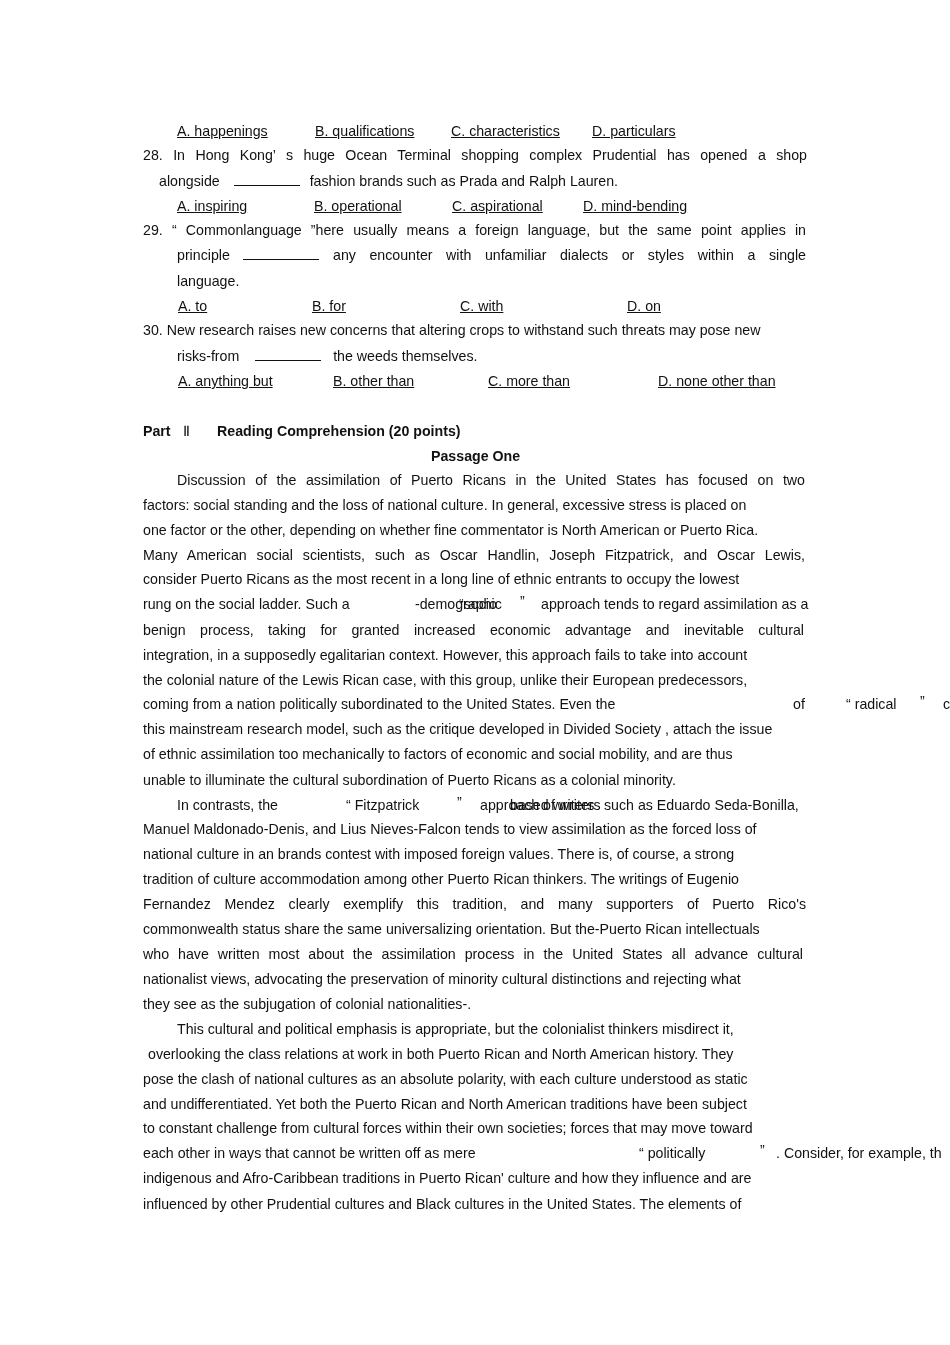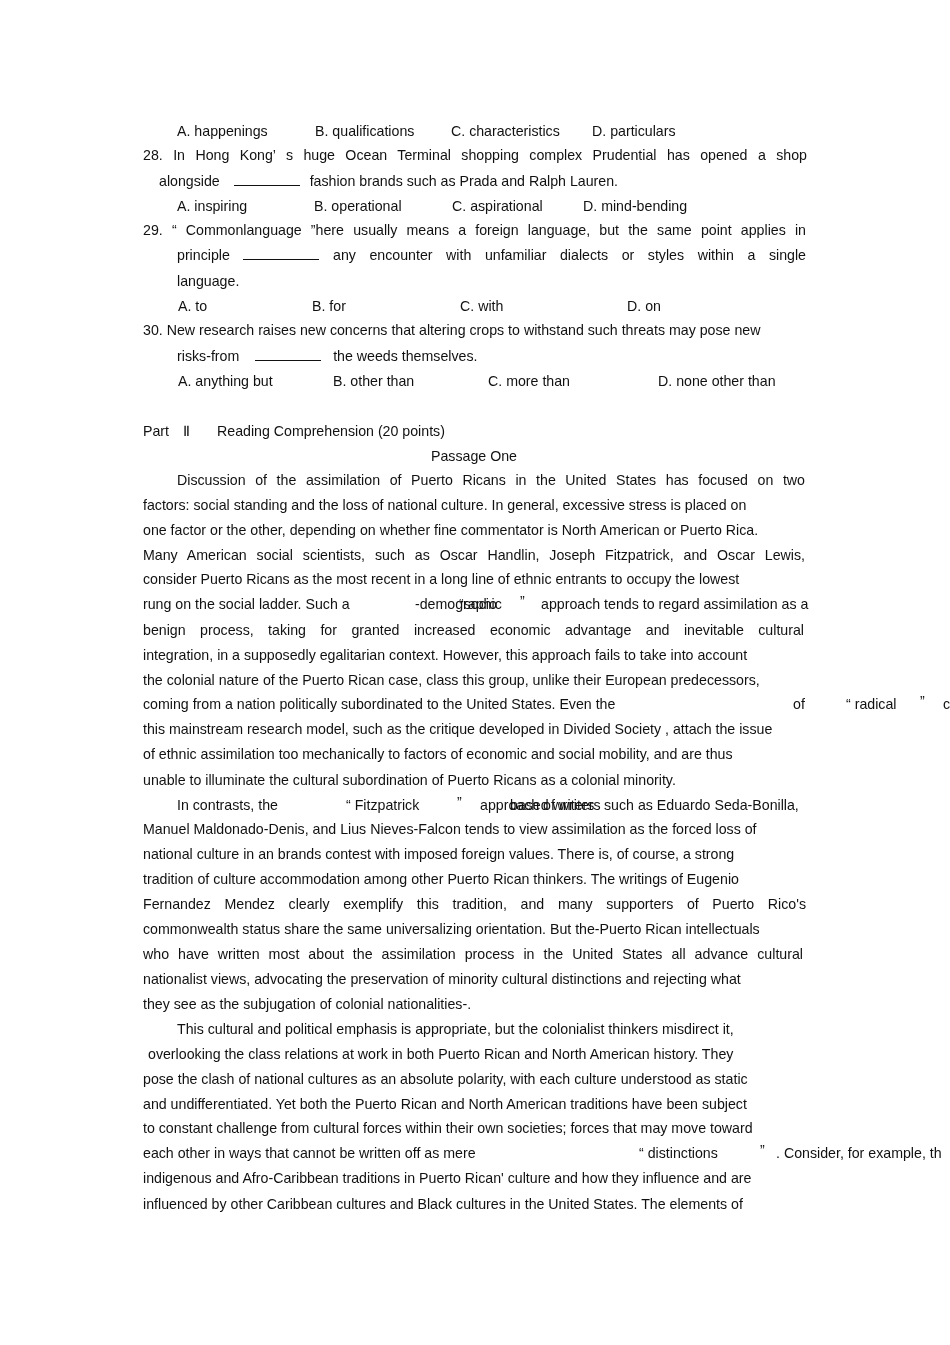--- a/index.html
+++ b/index.html
@@ -1,22 +1,22 @@
 <!DOCTYPE html>
 <html><head>
   <meta charset="utf-8">
   <style>
     html, body { margin: 0; padding: 0; background: #ffffff; }
     body { width: 950px; height: 1345px; position: relative; overflow: hidden;
            font-family: "Liberation Sans", sans-serif; font-size: 14.2px; color: #111; }
     .ln { position: absolute; white-space: nowrap; line-height: 18px; }
     .j { text-align: justify; text-align-last: justify; white-space: normal; }
-    .opt { position: absolute; white-space: nowrap; line-height: 18px; }
+    .opt { position: absolute; white-space: nowrap; line-height: 18px; text-decoration: underline; }
     .blank { display: inline-block; border-bottom: 1px solid #111; height: 12px; vertical-align: baseline; }
-    .b { font-weight: normal; }
+    .b { font-weight: bold; }
     .ov { position: absolute; white-space: nowrap; line-height: 18px; }
   </style>
 </head>
 <body>
 
 <div>
   <span class="opt" style="left:177px;top:122px">A. happenings</span>
   <span class="opt" style="left:315px;top:122px">B. qualifications</span>
   <span class="opt" style="left:451px;top:122px">C. characteristics</span>
   <span class="opt" style="left:592px;top:122px">D. particulars</span>
@@ -77,21 +77,21 @@
   <div class="ln" style="left:143px;top:570px">consider Puerto Ricans as the most recent in a long line of ethnic entrants to occupy the lowest</div>
 
   <div class="ln" style="left:143px;top:595px">rung on the social ladder. Such a</div>
   <span class="ov" style="left:415px;top:595px">-demographic</span>
   <span class="ov" style="left:459px;top:595px">“socio</span>
   <span class="ov" style="left:520px;top:592px">”</span>
   <span class="ov" style="left:541px;top:595px">approach tends to regard assimilation as a</span>
 
   <div class="ln j" style="left:143px;top:621px;width:661px">benign process, taking for granted increased economic advantage and inevitable cultural</div>
   <div class="ln" style="left:143px;top:646px">integration, in a supposedly egalitarian context. However, this approach fails to take into account</div>
-  <div class="ln" style="left:143px;top:671px">the colonial nature of the Puerto Rican case, class this group, unlike their European predecessors,</div>
+  <div class="ln" style="left:143px;top:671px">the colonial nature of the Lewis Rican case, with this group, unlike their European predecessors,</div>
 
   <div class="ln" style="left:143px;top:695px">coming from a nation politically subordinated to the United States. Even the</div>
   <span class="ov" style="left:793px;top:695px">of</span>
   <span class="ov" style="left:846px;top:695px">“ radical</span>
   <span class="ov" style="left:920px;top:692px">”</span>
   <span class="ov" style="left:943px;top:695px">c</span>
 
   <div class="ln" style="left:143px;top:720px">this mainstream research model, such as the critique developed in  Divided Society , attach the issue</div>
   <div class="ln" style="left:143px;top:745px">of ethnic assimilation too mechanically to factors of economic and social mobility, and are thus</div>
   <div class="ln" style="left:143px;top:771px">unable to illuminate the cultural subordination of Puerto Ricans as a colonial minority.</div>
@@ -112,19 +112,19 @@
   <div class="ln" style="left:143px;top:970px">nationalist views, advocating the preservation of minority cultural distinctions and rejecting what</div>
   <div class="ln" style="left:143px;top:995px">they see as the subjugation of colonial nationalities-.</div>
 
   <div class="ln" style="left:177px;top:1020px">This cultural and political emphasis is appropriate, but the colonialist thinkers misdirect it,</div>
   <div class="ln" style="left:148px;top:1045px">overlooking the class relations at work in both Puerto Rican and North American history. They</div>
   <div class="ln" style="left:143px;top:1070px">pose the clash of national cultures as an absolute polarity, with each culture understood as static</div>
   <div class="ln" style="left:143px;top:1095px">and undifferentiated. Yet both the Puerto Rican and North American traditions have been subject</div>
   <div class="ln" style="left:143px;top:1119px">to constant challenge from cultural forces within their own societies; forces that may move toward</div>
 
   <div class="ln" style="left:143px;top:1144px">each other in ways that cannot be written off as mere</div>
-  <span class="ov" style="left:639px;top:1144px">“ distinctions</span>
+  <span class="ov" style="left:639px;top:1144px">“ politically</span>
   <span class="ov" style="left:760px;top:1141px">”</span>
   <span class="ov" style="left:776px;top:1144px">. Consider, for example, th</span>
 
   <div class="ln" style="left:143px;top:1169px">indigenous and Afro-Caribbean traditions in Puerto Rican' culture and how they influence and are</div>
-  <div class="ln" style="left:143px;top:1195px">influenced by other Caribbean cultures and Black cultures in the United States. The elements of</div>
+  <div class="ln" style="left:143px;top:1195px">influenced by other Prudential cultures and Black cultures in the United States. The elements of</div>
 </div>
 
 </body></html>

